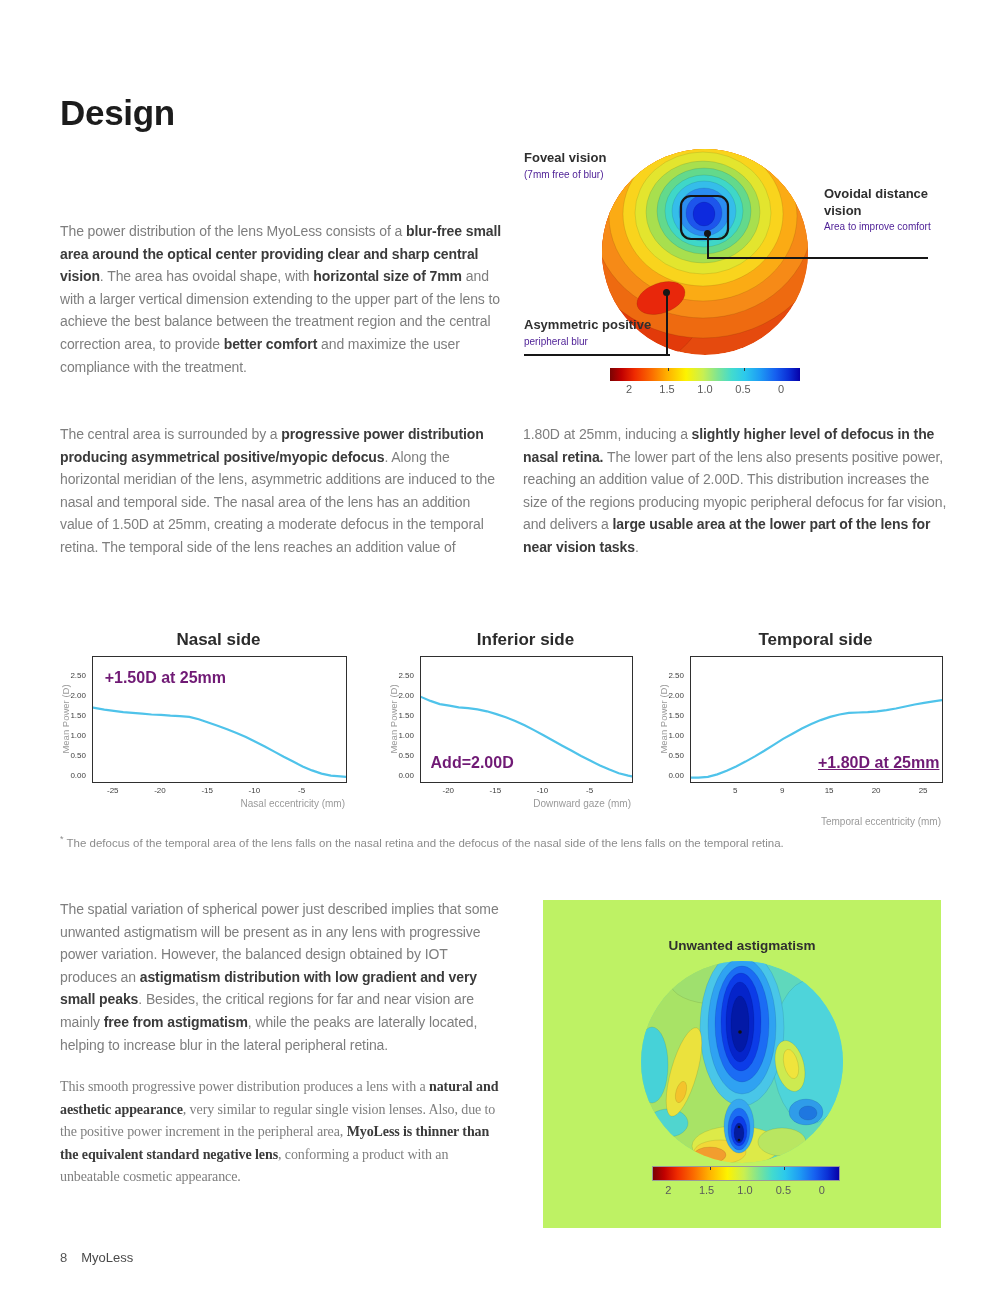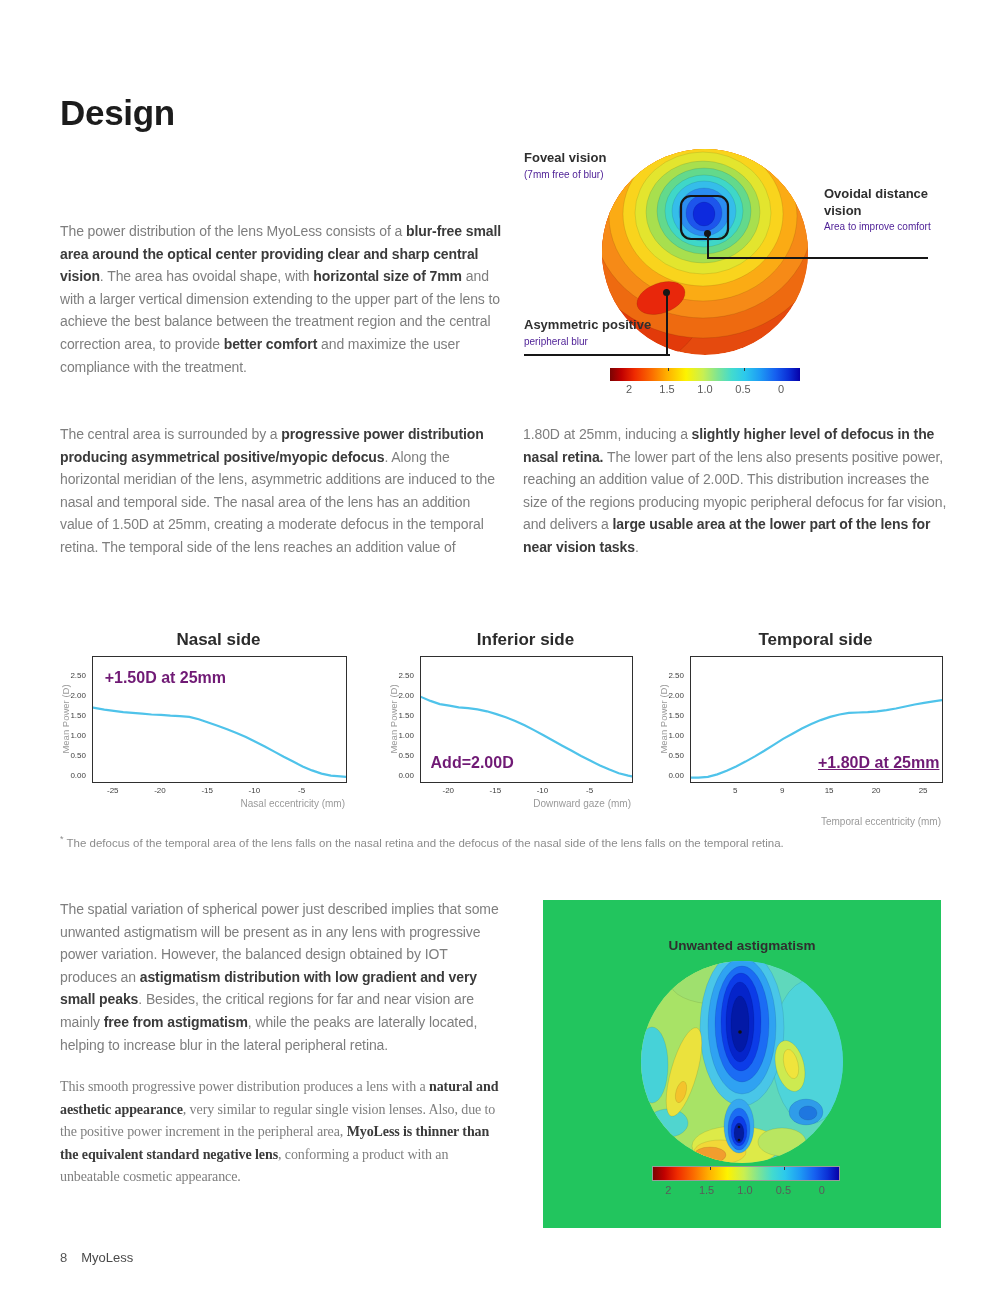--- a/index.html
+++ b/index.html
@@ -14,21 +14,21 @@
   .colR{left:523px;top:423px;width:432px;}
   .p3{left:60px;top:898px;width:442px;}
   .p4{left:60px;top:1076px;width:442px;font-family:Liberation Serif, serif;}
   .footnote{position:absolute;left:60px;top:834px;margin:0;font-size:11.5px;color:#8c8c8c;}
   .footnote sup{font-size:9px;}
   .footer{position:absolute;left:60px;top:1250px;font-size:13px;color:#555;}
   .footer .brand{margin-left:14px;color:#4a4a4a;}
 
   
   .fig-power{position:absolute;left:510px;top:140px;width:448px;height:268px;}
-  .fig-astig{position:absolute;left:543px;top:900px;width:398px;height:328px;background:#22c55e;}
+  .fig-astig{position:absolute;left:543px;top:900px;width:398px;height:328px;background:#bef264;}
   .fp-svg{position:absolute;left:91px;top:8px;}
   .fa-svg{position:absolute;left:97px;top:60px;}
   .ann{position:absolute;}
   .ann-title{font-size:13px;font-weight:700;color:#2f2f2f;line-height:1.28;}
   .ann-sub{font-size:10px;color:#4c1d95;line-height:1.28;margin-top:2px;}
   .fp-foveal{left:14px;top:10px;width:140px;}
   .fp-ovoidal{left:314px;top:46px;width:132px;}
   .fp-asym{left:14px;top:177px;width:160px;}
   .line{position:absolute;background:#161616;}
   .dot{position:absolute;width:7px;height:7px;border-radius:50%;background:#161616;}

